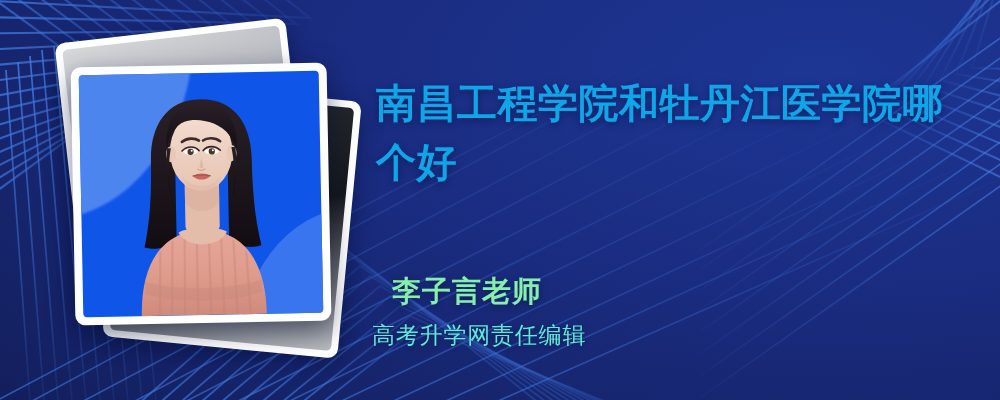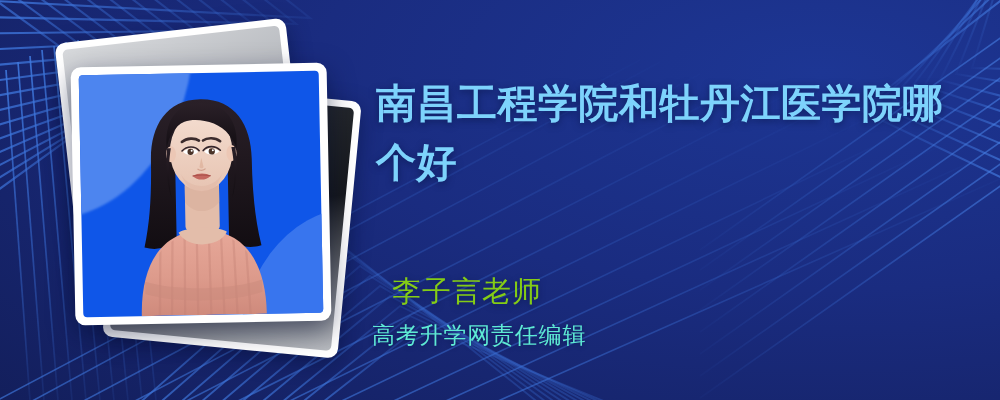--- a/index.html
+++ b/index.html
@@ -129,35 +129,35 @@
     height: 100%;
     display: block;
   }
 
   
   .headline {
     position: absolute;
     left: 376px;
     top: 74px;
     width: 590px;
-    color: #7dd3fc;
+    color: #0ea5e9;
     font-size: 40px;
     line-height: 59px;
     font-weight: 700;
     letter-spacing: .5px;
     text-shadow: 0 2px 7px rgba(6, 16, 58, .55);
   }
 
   .byline {
     position: absolute;
     left: 392px;
     top: 272px;
-    color: #84cc16;
+    color: #86efac;
     font-size: 29px;
-    font-weight: 400;
+    font-weight: 700;
     letter-spacing: 1px;
     text-shadow: 0 2px 6px rgba(6, 16, 58, .5);
   }
 
   .byline-sub {
     position: absolute;
     left: 372px;
     top: 320px;
     color: #5eead4;
     font-size: 23px;

